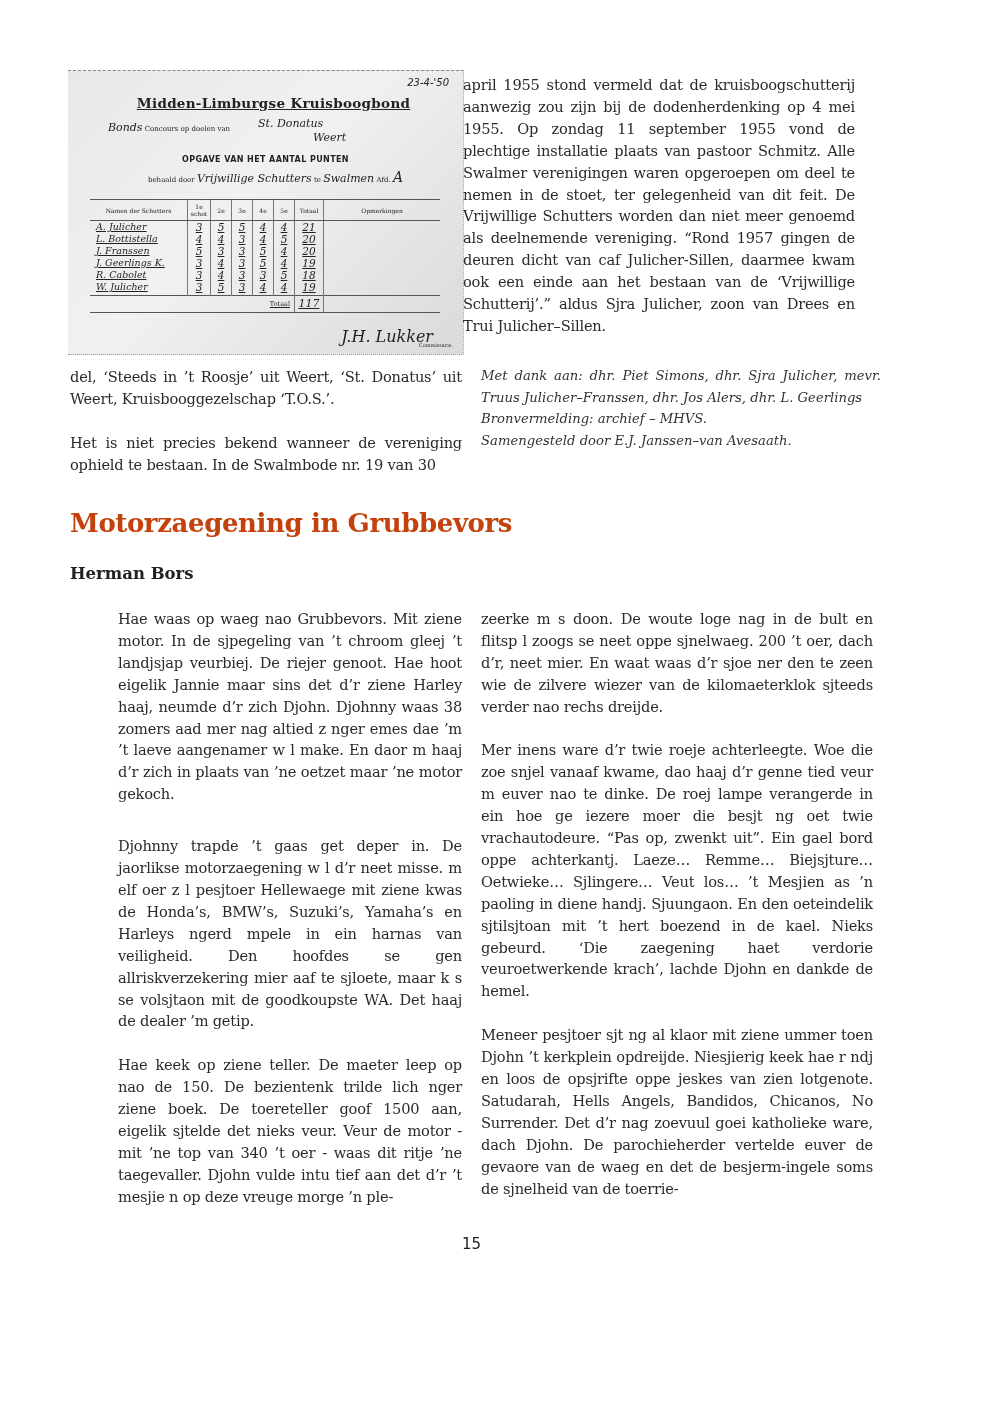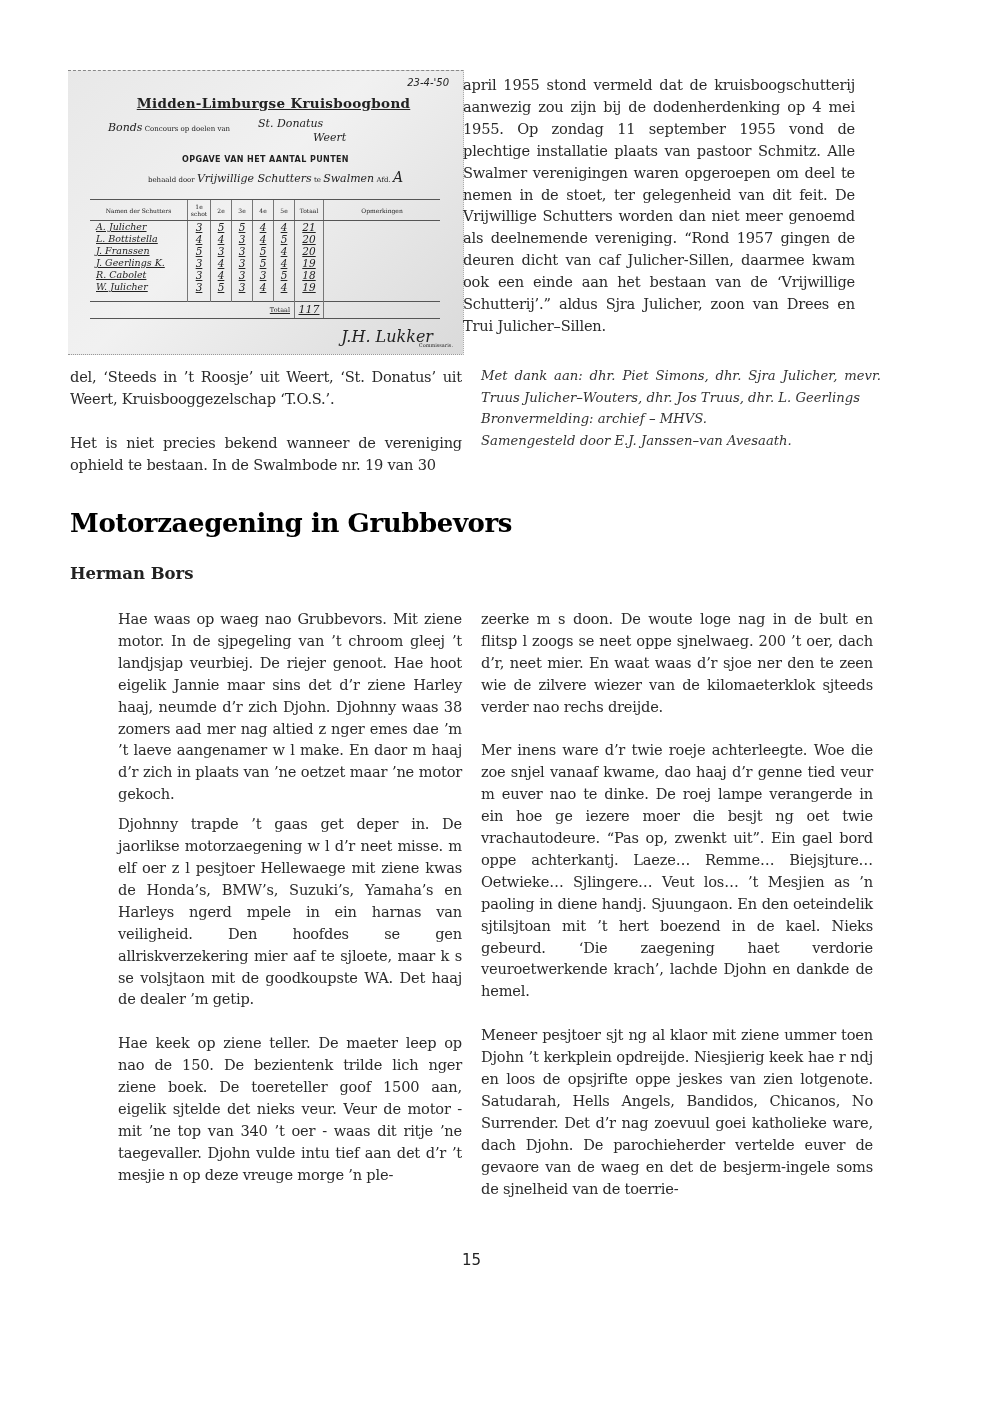--- a/index.html
+++ b/index.html
@@ -16,25 +16,25 @@
   .scan .hw { font-family:"DejaVu Serif", serif; font-style:italic; font-size:11px; }
   .scan .place { position:absolute; left:190px; top:46px; }
   .scan .place2 { position:absolute; left:245px; top:60px; }
   .scan .opgave { position:absolute; left:0; right:0; top:84px; text-align:center; font-family:"DejaVu Sans", sans-serif; font-weight:bold; font-size:8px; letter-spacing:0.4px; }
   .scan .behaald { position:absolute; left:80px; top:98px; font-size:7px; }
   .scan table { position:absolute; left:22px; top:128px; width:350px; border-collapse:collapse; font-size:6px; }
   .scan th { border-top:1.5px solid #555; border-bottom:1.5px solid #555; border-left:1px solid #777; font-weight:normal; padding:3px 1px; height:10px; }
   .scan th:first-child { border-left:none; }
   .scan td { border-left:1px solid #777; font-family:"DejaVu Serif", serif; font-style:italic; font-size:10.5px; text-align:center; padding:0 1px; height:12px; line-height:12px;text-decoration:underline; }
   .scan td:first-child { border-left:none; text-align:left; padding-left:6px; font-size:9.5px; }
-  .scan tr.last td { padding-bottom:8px;margin-left:9px; }
+  .scan tr.last td { padding-bottom:2px;margin-left:9px; }
   .scan tr.total-row td { border-top:1.5px solid #555; border-bottom:1.5px solid #555; height:16px; font-size:6.5px; font-style:normal; }
   .scan .sig { position:absolute; right:30px; bottom:8px; font-style:italic; font-size:16px; }
   .scan .comm { position:absolute; right:10px; bottom:6px; font-size:5px; }
-  h1.title { font-family:"DejaVu Serif", serif; font-weight:bold; font-size:26px; margin:0; color:#000000; letter-spacing:-0.4px; }
+  h1.title { font-family:"DejaVu Serif", serif; font-weight:bold; font-size:26px; margin:0; color:#c2410c; letter-spacing:-0.4px; }
   h2.author { font-family:"DejaVu Serif", serif; font-weight:bold; font-size:16.5px; margin:0; color:#222; }
   .pagenum { font-family:"DejaVu Sans", sans-serif; font-size:15px; color:#222; }
 </style>
 </head>
 <body>
 
 <div class="abs scan">
   <div class="date">23-4-'50</div>
   <div class="org">Midden-Limburgse Kruisboogbond</div>
   <div class="line1">
@@ -139,32 +139,32 @@
 
 <div class="abs body-text" style="left:70px; top:366px; width:392px;">
   <p>del, ‘Steeds in ’t Roosje’ uit Weert, ‘St. Donatus’ uit Weert, Kruisbooggezelschap ‘T.O.S.’.</p>
   <p style="margin-top:21.9px">Het is niet precies bekend wanneer de vereniging ophield te bestaan. In de Swalmbode nr. 19 van 30</p>
 </div>
 
 <div class="abs body-text" style="left:463px; top:74px; width:392px;">
   <p>april 1955 stond vermeld dat de kruisboogschutterij aanwezig zou zijn bij de dodenherdenking op 4 mei 1955. Op zondag 11 september 1955 vond de plechtige installatie plaats van pastoor Schmitz. Alle Swalmer verenigingen waren opgeroepen om deel te nemen in de stoet, ter gelegenheid van dit feit. De Vrijwillige Schutters worden dan niet meer genoemd als deelnemende vereniging. “Rond 1957 gingen de deuren dicht van caf  Julicher-Sillen, daarmee kwam ook een einde aan het bestaan van de ‘Vrijwillige Schutterij’.” aldus Sjra Julicher, zoon van Drees en Trui Julicher–Sillen.</p>
 </div>
 <div class="abs ital" style="left:481px; top:365px; width:400px;">
-  <div style="text-align:justify">Met dank aan: dhr. Piet Simons, dhr. Sjra Julicher, mevr. Truus Julicher–Wouters, dhr. Jos Truus, dhr. L. Geerlings</div>
+  <div style="text-align:justify">Met dank aan: dhr. Piet Simons, dhr. Sjra Julicher, mevr. Truus Julicher–Franssen, dhr. Jos Alers, dhr. L. Geerlings</div>
   <div>Bronvermelding: archief – MHVS.</div>
   <div>Samengesteld door E.J. Janssen–van Avesaath.</div>
 </div>
 
 <h1 class="abs title" style="left:70px; top:508px;">Motorzaegening in Grubbevors</h1>
 <h2 class="abs author" style="left:70px; top:564px;">Herman Bors</h2>
 
 <div class="abs body-text" style="left:118px; top:608px; width:344px;">
   <p>Hae waas op waeg nao Grubbevors. Mit ziene motor. In de sjpegeling van ’t chroom gleej ’t landjsjap veurbiej. De riejer genoot. Hae hoot eigelik Jannie maar sins det d’r ziene Harley haaj, neumde d’r zich Djohn. Djohnny waas 38 zomers aad mer nag altied z  nger emes dae ’m ’t laeve aangenamer w  l make. En daor  m haaj d’r zich in plaats van ’ne oetzet maar ’ne motor gekoch.</p>
-  <p style="margin-top:8px">Djohnny trapde ’t gaas get deper in. De jaorlikse motorzaegening w  l d’r neet misse.   m elf oer z  l pesjtoer Hellewaege mit ziene kwas de Honda’s, BMW’s, Suzuki’s, Yamaha’s en Harleys   ngerd  mpele in ein harnas van veiligheid. Den hoofdes se gen allriskverzekering mier aaf te sjloete, maar k  s se volsjtaon mit de goodkoupste WA. Det haaj de dealer ’m getip.</p>
+  <p style="margin-top:30px">Djohnny trapde ’t gaas get deper in. De jaorlikse motorzaegening w  l d’r neet misse.   m elf oer z  l pesjtoer Hellewaege mit ziene kwas de Honda’s, BMW’s, Suzuki’s, Yamaha’s en Harleys   ngerd  mpele in ein harnas van veiligheid. Den hoofdes se gen allriskverzekering mier aaf te sjloete, maar k  s se volsjtaon mit de goodkoupste WA. Det haaj de dealer ’m getip.</p>
   <p style="margin-top:21.9px">Hae keek op ziene teller. De maeter leep op nao de 150. De bezientenk trilde lich   nger ziene boek. De toereteller goof 1500 aan, eigelik sjtelde det nieks veur. Veur de motor - mit ’ne top van 340 ’t oer - waas dit ritje ’ne taegevaller. Djohn vulde intu tief aan det d’r ’t mesjie  n op deze vreuge morge ’n ple-</p>
 </div>
 <div class="abs body-text" style="left:481px; top:608px; width:392px;">
   <p>zeerke m  s doon. De woute loge nag in de bult en flitsp   l zoogs se neet oppe sjnelwaeg. 200 ’t oer, dach d’r, neet mier. En waat waas d’r sjoe ner den te zeen wie de zilvere wiezer van de kilomaeterklok sjteeds verder nao rechs dreijde.</p>
   <p style="margin-top:21.9px">Mer inens ware d’r twie   roeje achterleegte. Woe die zoe snjel vanaaf kwame, dao haaj d’r genne tied veur   m euver nao te dinke. De roej lampe verangerde in ein hoe ge iezere moer die besjt ng oet twie vrachautodeure. “Pas op, zwenkt uit”. Ein gael bord oppe achterkantj. Laeze… Remme… Biejsjture… Oetwieke… Sjlingere… Veut los… ’t Mesjien as ’n paoling in diene handj. Sjuungaon. En den oeteindelik sjtilsjtoan mit ’t hert boezend in de kael. Nieks gebeurd.  ‘Die zaegening haet verdorie veuroetwerkende krach’, lachde Djohn en dankde de hemel.</p>
   <p style="margin-top:21.9px">Meneer pesjtoer sjt  ng al klaor mit ziene ummer toen Djohn ’t kerkplein opdreijde. Niesjierig keek hae r  ndj en loos de opsjrifte oppe jeskes van zien lotgenote. Satudarah, Hells Angels, Bandidos, Chicanos, No Surrender. Det d’r nag zoevuul goei katholieke ware, dach Djohn. De parochieherder vertelde euver de gevaore van de waeg en det de besjerm-ingele soms de sjnelheid van de toerrie-</p>
 </div>
 
-<div class="abs pagenum" style="left:462px; top:1235px;margin-top:16px;">15</div>
+<div class="abs pagenum" style="left:462px; top:1235px;">15</div>
 
 </body></html>

